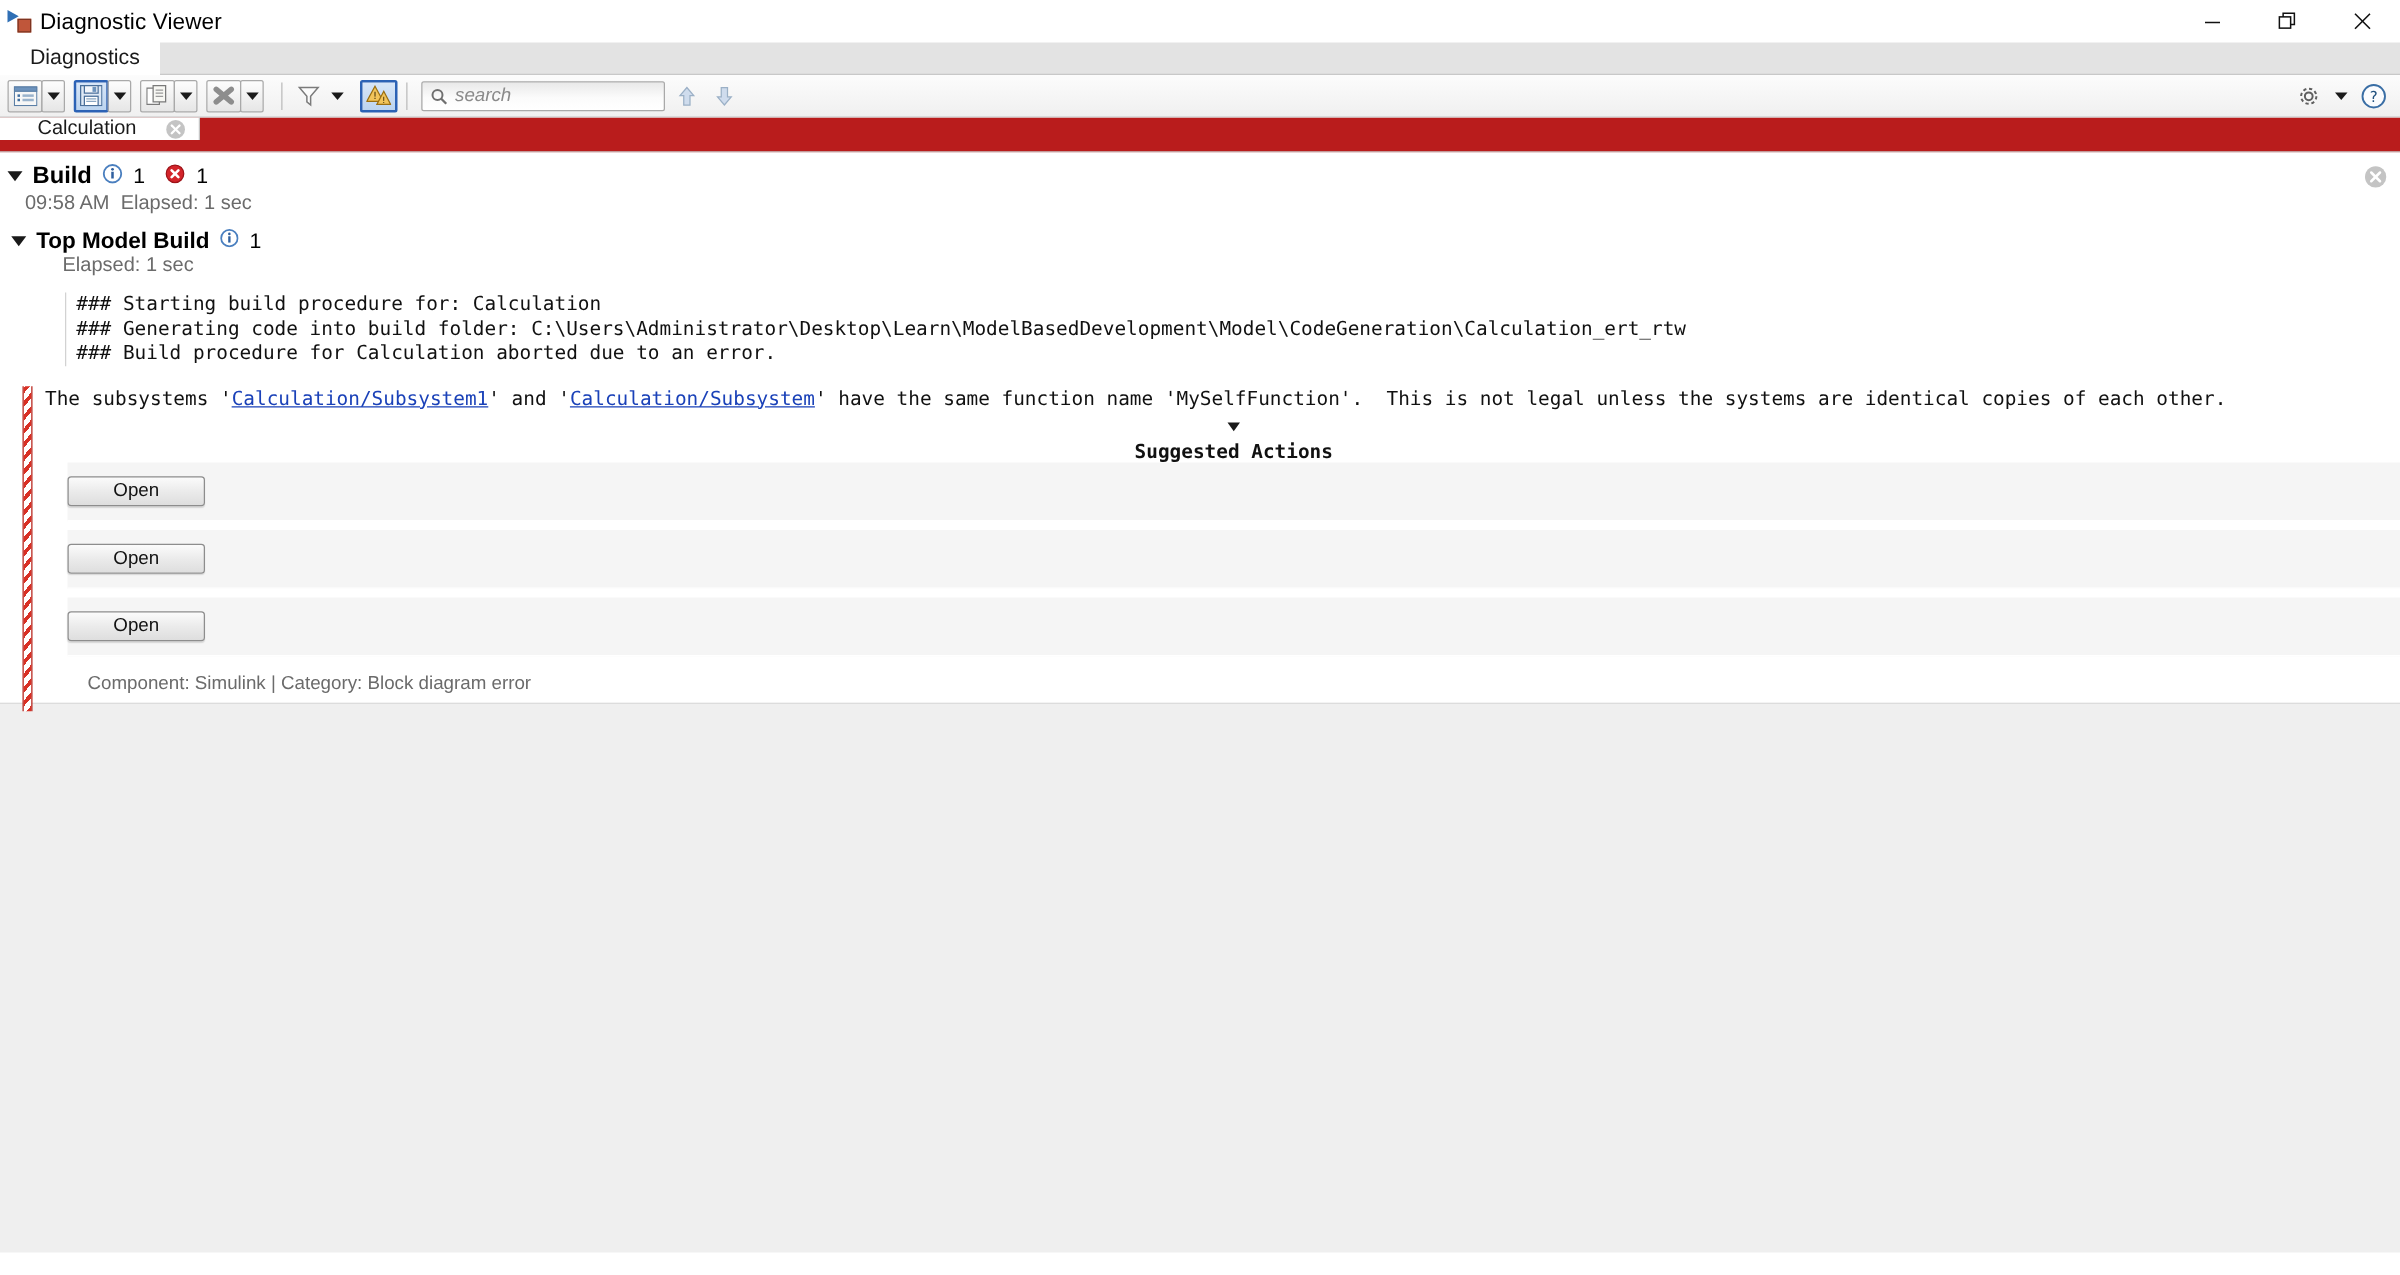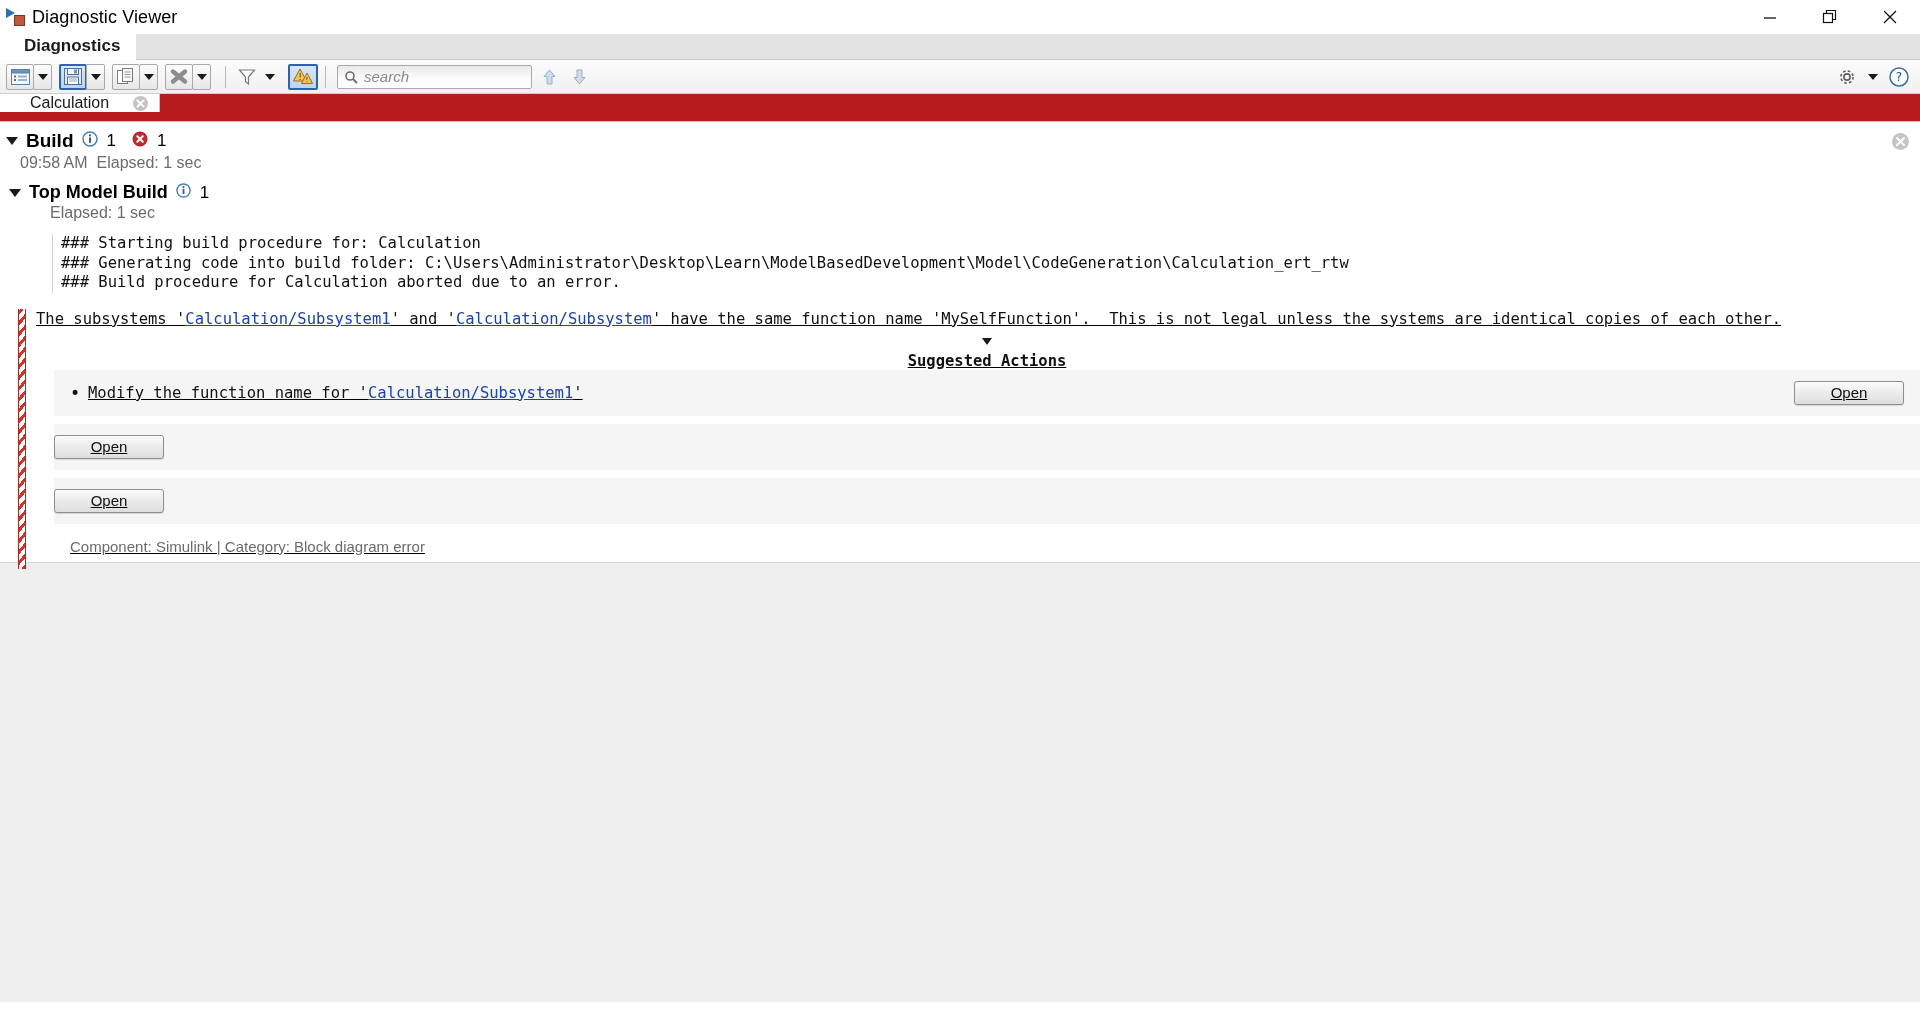--- a/index.html
+++ b/index.html
@@ -48,21 +48,20 @@
     cursor: default;
   }
   .wc svg { display: block; }
 
   
   .menustrip {
     height: 26px;
     display: flex; align-items: stretch;
     background: #ffffff;
     position: relative;
-    font-weight: bold;
   }
   .menu-tab {
     padding: 0 16px 0 24px;
     display: flex; align-items: center;
     font-size: 17px; color: #1a1a1a;
     background: #ffffff;
     border-bottom: 2px solid #ffffff;
   }
   .menustrip-fill {
     flex: 1;
@@ -193,21 +192,20 @@
     color: #111;
     line-height: 19.5px;
     white-space: pre;
   }
 
   
   .errorband {
     margin-top: 16px;
     position: relative;
     padding-left: 22px;
-    text-decoration: underline;
   }
   .hatch {
     position: absolute; left: 18px; top: 0; bottom: 0;
     width: 8px;
     background-image: repeating-linear-gradient(
       -50deg, #d93025 0px, #d93025 3px, #ffffff 3px, #ffffff 7px);
     border-left: 1px solid #b8231a;
     border-right: 1px solid #b8231a;
   }
   .errbody { padding-left: 14px; }
@@ -516,21 +514,20 @@
     <div class="errbody">
       <div class="errmsg"><span>The subsystems '</span><span class="lnk">Calculation/Subsystem1</span><span>' and '</span><span class="lnk">Calculation/Subsystem</span><span>' have the same function name 'MySelfFunction'.  This is not legal unless the systems are identical copies of each other.</span></div>
 
       <div class="sa-header">
         <span class="sa-caret"></span>
         <span class="sa-title">Suggested Actions</span>
       </div>
 
       <div>
         <div class="action-row">
-          <span class="action-text"><span>Modify the function name for '</span><span class="lnk">Calculation/Subsystem1</span><span>'</span></span>
           <span class="openbtn">Open</span>
         </div>
         <div class="action-gap"></div>
         <div class="action-row">
           <span class="openbtn">Open</span>
         </div>
         <div class="action-gap"></div>
         <div class="action-row">
           <span class="openbtn">Open</span>
         </div>

